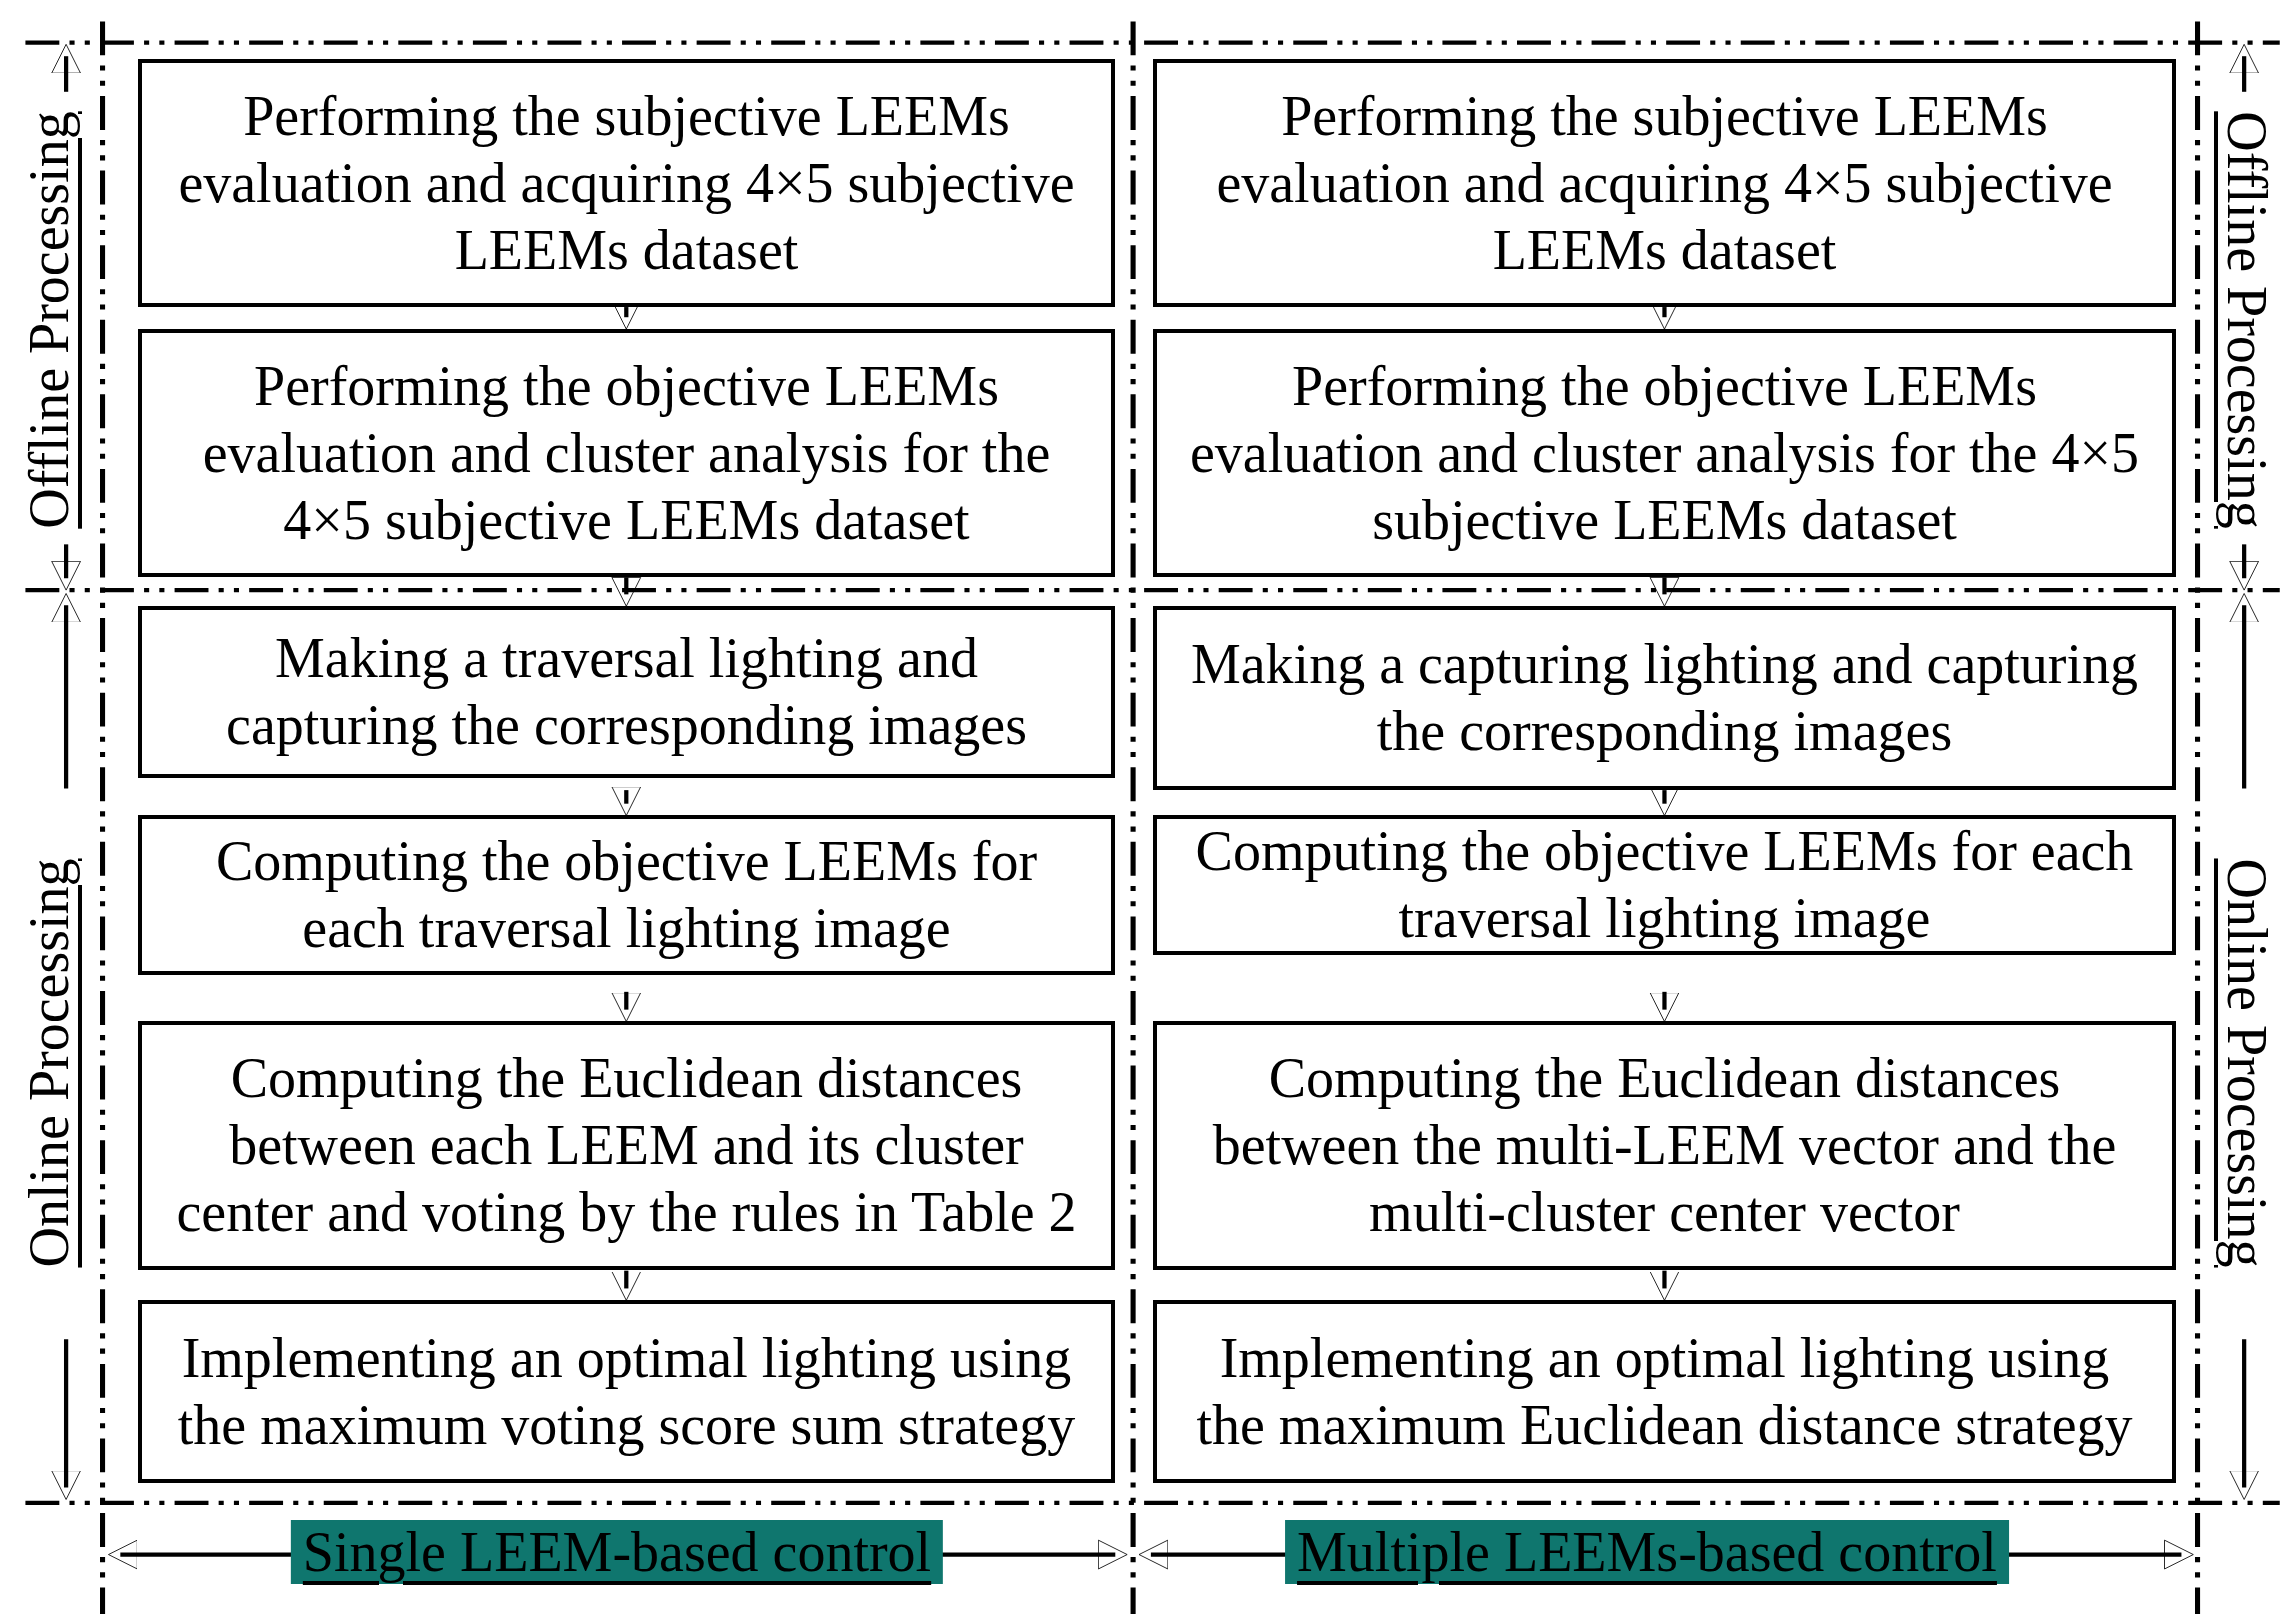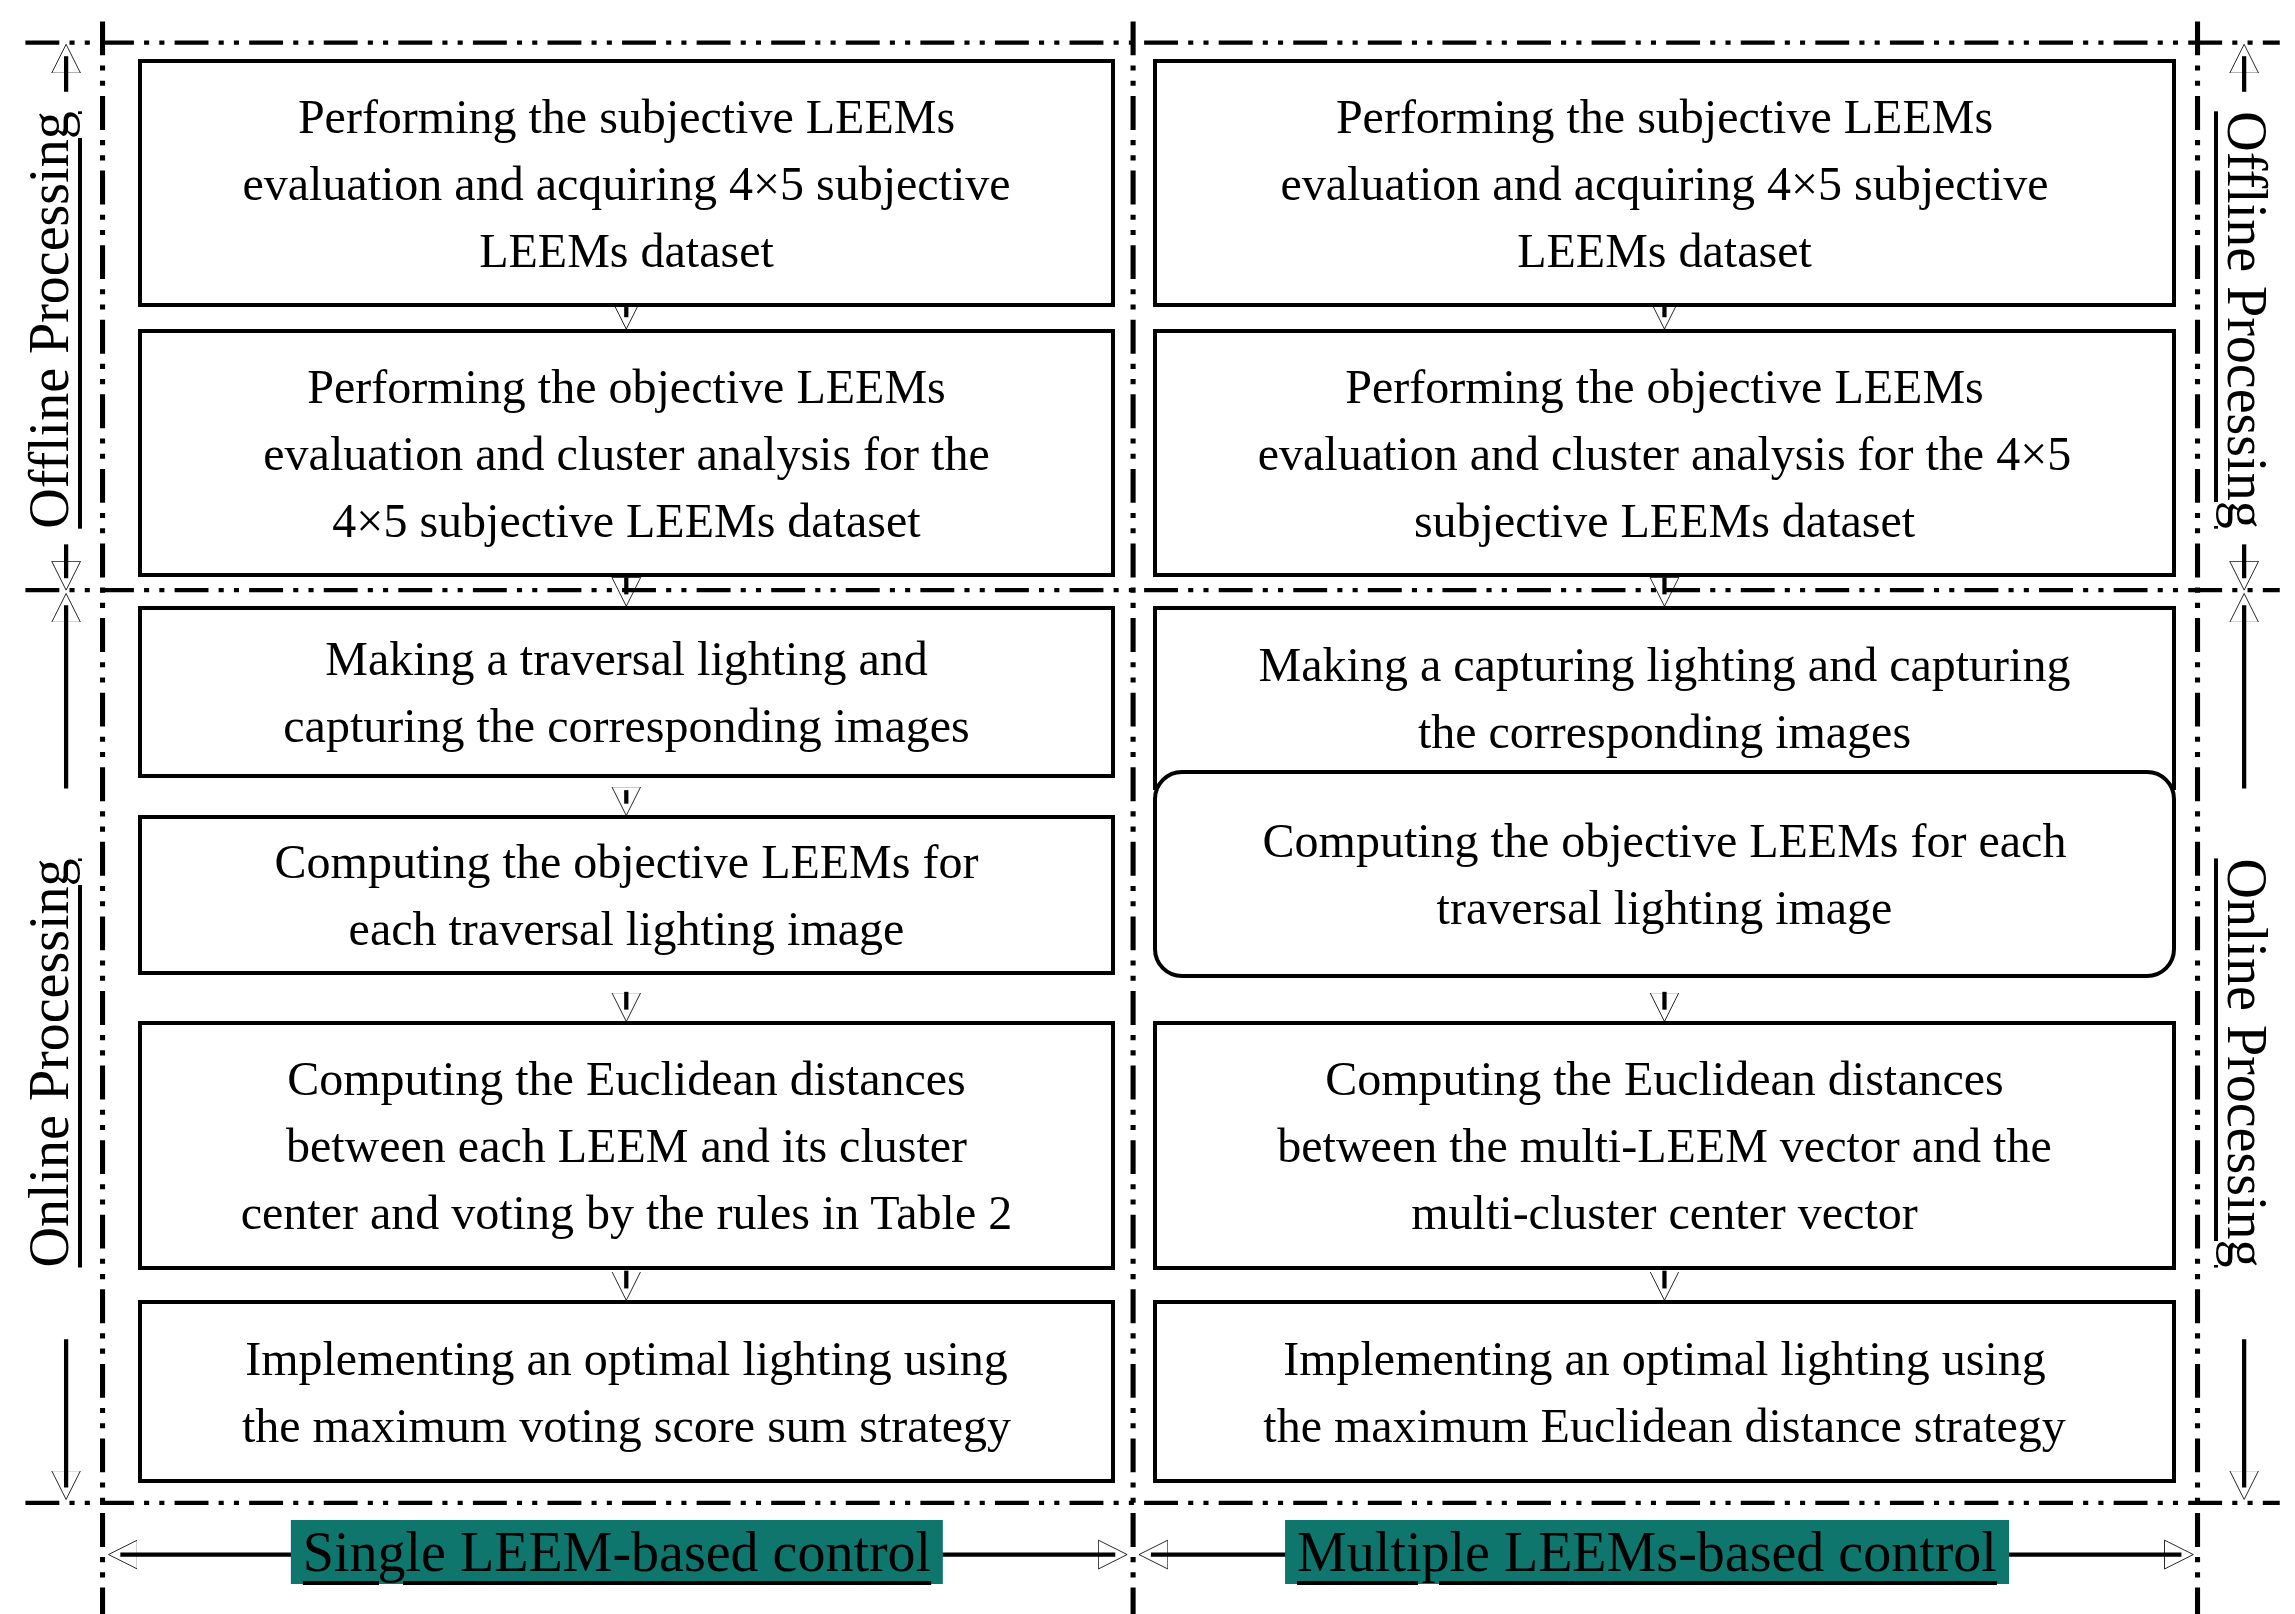--- a/index.html
+++ b/index.html
@@ -42,21 +42,21 @@
   .fbox {
     position: absolute;
     box-sizing: border-box;
     border: 4.2px solid #000000;
     background: #ffffff;
     display: flex;
     align-items: center;
     justify-content: center;
     text-align: center;
     white-space: pre-line;
-    font-size: 48px;
+    font-size: 56px;
     line-height: 67px;
   }
   .col-single .fbox { left: 138px; width: 977px; }
   .col-multiple .fbox { left: 1153px; width: 1023px; }
   .vlabel {
     position: absolute;
     font-size: 56px;
     white-space: nowrap;
     text-decoration: underline;
     text-underline-offset: 10.2px;
@@ -143,21 +143,21 @@
 
   <div class="col-multiple">
     <div class="fbox" style="top:59px;height:248px;">Performing the subjective LEEMs
 evaluation and acquiring 4×5 subjective
 LEEMs dataset</div>
     <div class="fbox" style="top:329px;height:248px;">Performing the objective LEEMs
 evaluation and cluster analysis for the 4×5
 subjective LEEMs dataset</div>
     <div class="fbox" style="top:606px;height:184px;">Making a capturing lighting and capturing
 the corresponding images</div>
-    <div class="fbox" style="top:770px;height:208px;border-radius:29px;">Computing the objective LEEMs for each
+    <div class="fbox" style="top:815px;height:140px;">Computing the objective LEEMs for each
 traversal lighting image</div>
     <div class="fbox" style="top:1021px;height:249px;">Computing the Euclidean distances
 between the multi-LEEM vector and the
 multi-cluster center vector</div>
     <div class="fbox" style="top:1300px;height:183px;">Implementing an optimal lighting using
 the maximum Euclidean distance strategy</div>
   </div>
 
   <div class="vlabel rot-left" style="left:49px;top:320px;">Offline Processing</div>
   <div class="vlabel rot-left" style="left:49px;top:1063px;">Online Processing</div>

